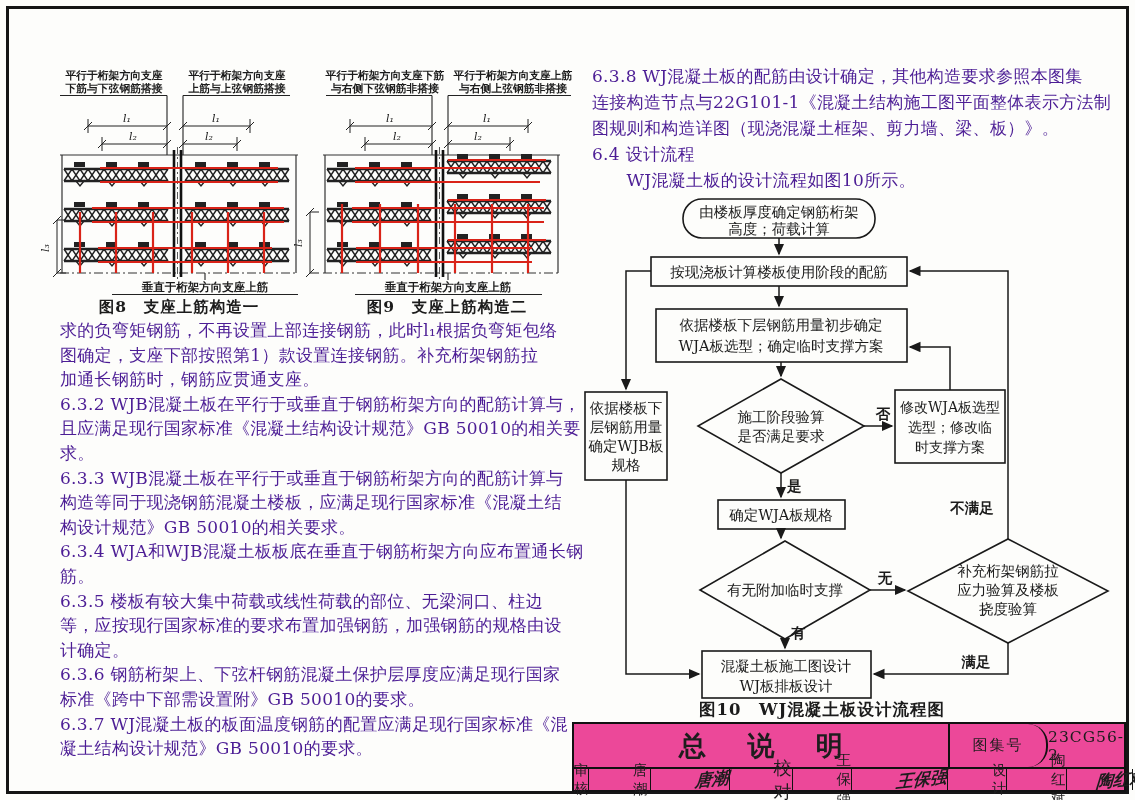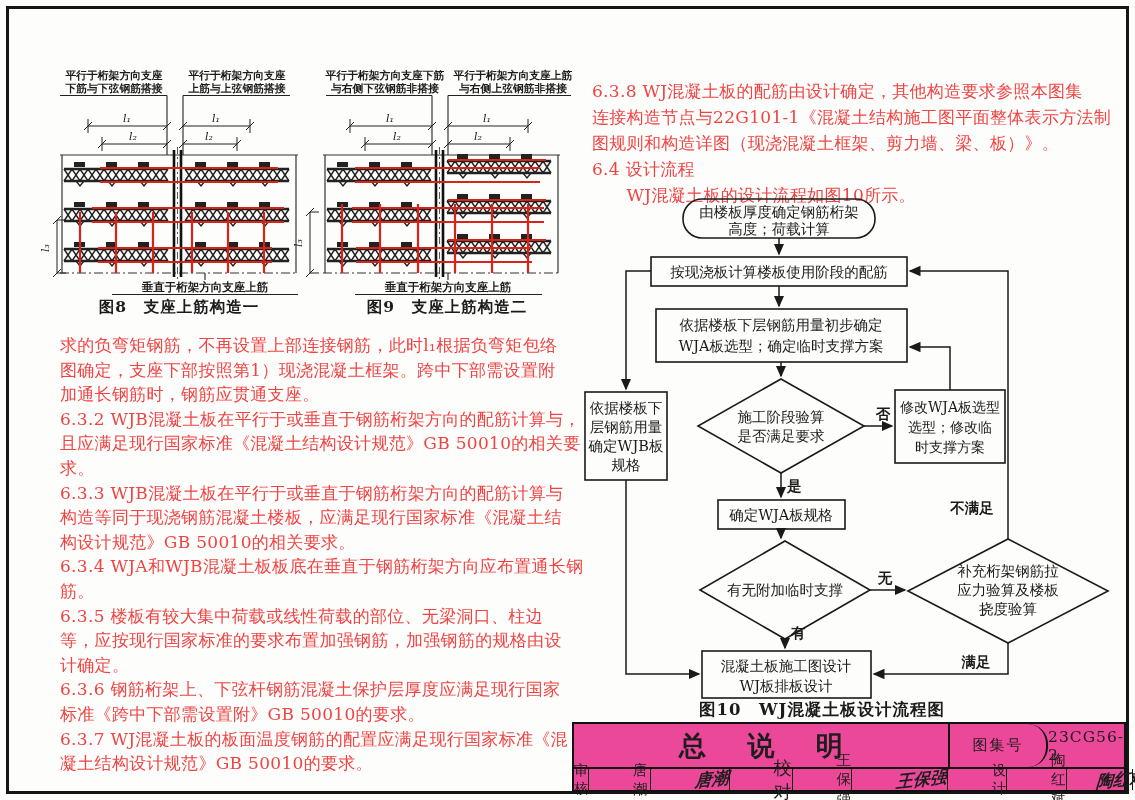--- a/index.html
+++ b/index.html
@@ -2,21 +2,21 @@
 <html><head>
 <meta charset="utf-8">
 <style>
   html,body{margin:0;padding:0;}
   body{
     width:1135px;height:800px;position:relative;background:#fdfdfb;
     font-family:"DejaVu Serif",serif;color:#1d1d1d;overflow:hidden;
   }
   .page-border{position:absolute;left:6px;top:6px;right:6px;bottom:6px;border:3px solid #151515;}
   
-  .textcol{position:absolute;font-size:17px;color:#ef4444;margin-top:15px;}
+  .textcol{position:absolute;font-size:17px;color:#4c1d95;}
   .textcol .tline{line-height:24.6px;white-space:nowrap;letter-spacing:0.3px;font-weight:500;}
   #left-col{left:60px;top:318px;width:512px;}
   #right-col{left:592px;top:63px;width:536px;}
   #right-col .tline{line-height:26px;}
   
   .tb{position:absolute;left:572px;top:722px;width:554px;height:70px;border:2.5px solid #111;
       box-sizing:border-box;display:flex;flex-direction:column;background:#ec4899;}
   .tb-r1{flex:1;display:flex;border-bottom:2px solid #111;}
   .tb-cell{display:flex;align-items:center;justify-content:center;box-sizing:border-box;}
   .tb-title{width:383px;font-size:27px;font-weight:bold;letter-spacing:16px;text-indent:16px;border-right:2px solid #111;}
@@ -224,21 +224,21 @@
     </g>
     <line x1="408" y1="211" x2="408" y2="218" stroke="#222" stroke-width="1.1"></line>
     <text class="fbot" text-anchor="middle" x="408" y="229">垂直于桁架方向支座上筋</text>
     <line x1="315" y1="232.5" x2="502" y2="232.5" stroke="#222" stroke-width="1.1"></line>
     <text class="fcap" text-anchor="middle" x="407" y="250">图9　支座上筋构造二</text>
   </g>
 </svg>
 
 <div id="left-col" class="textcol">
   <div class="tline">求的负弯矩钢筋，不再设置上部连接钢筋，此时l₁根据负弯矩包络</div>
-  <div class="tline">图确定，支座下部按照第1）现浇混凝土框架。跨中下部需设置附</div>
+  <div class="tline">图确定，支座下部按照第1）款设置连接钢筋。补充桁架钢筋拉</div>
   <div class="tline">加通长钢筋时，钢筋应贯通支座。</div>
   <div class="tline">6.3.2 WJB混凝土板在平行于或垂直于钢筋桁架方向的配筋计算与，</div>
   <div class="tline">且应满足现行国家标准《混凝土结构设计规范》GB 50010的相关要</div>
   <div class="tline">求。</div>
   <div class="tline">6.3.3 WJB混凝土板在平行于或垂直于钢筋桁架方向的配筋计算与</div>
   <div class="tline">构造等同于现浇钢筋混凝土楼板，应满足现行国家标准《混凝土结</div>
   <div class="tline">构设计规范》GB 50010的相关要求。</div>
   <div class="tline">6.3.4 WJA和WJB混凝土板板底在垂直于钢筋桁架方向应布置通长钢</div>
   <div class="tline">筋。</div>
   <div class="tline">6.3.5 楼板有较大集中荷载或线性荷载的部位、无梁洞口、柱边</div>

